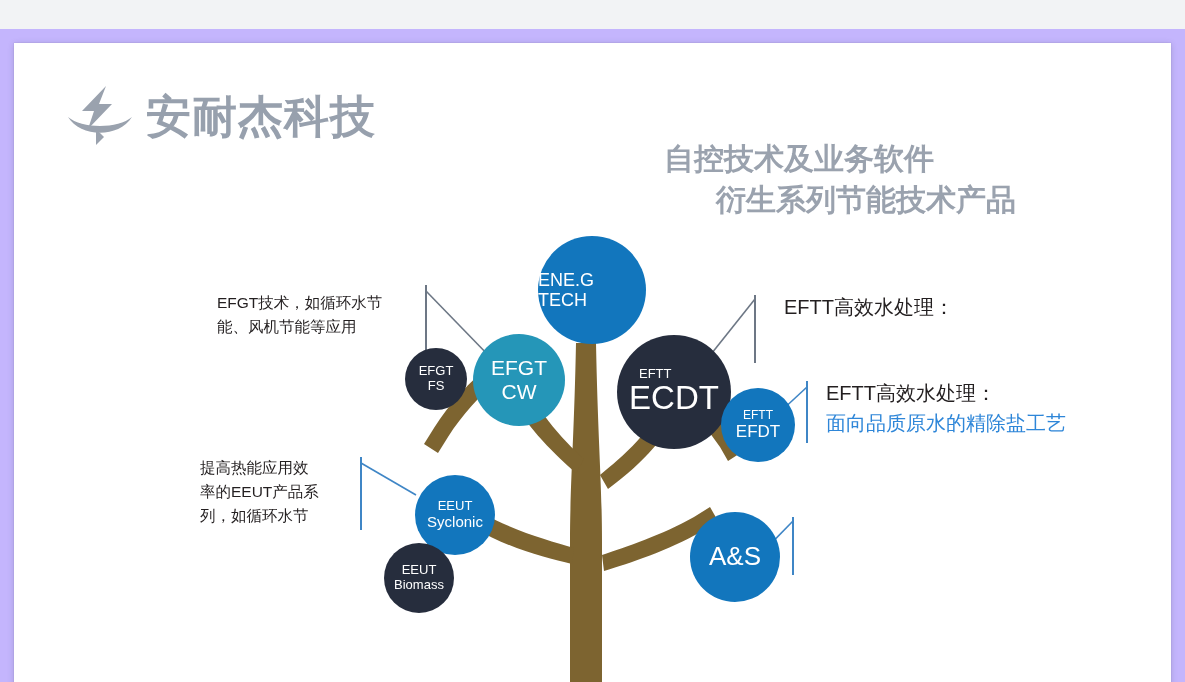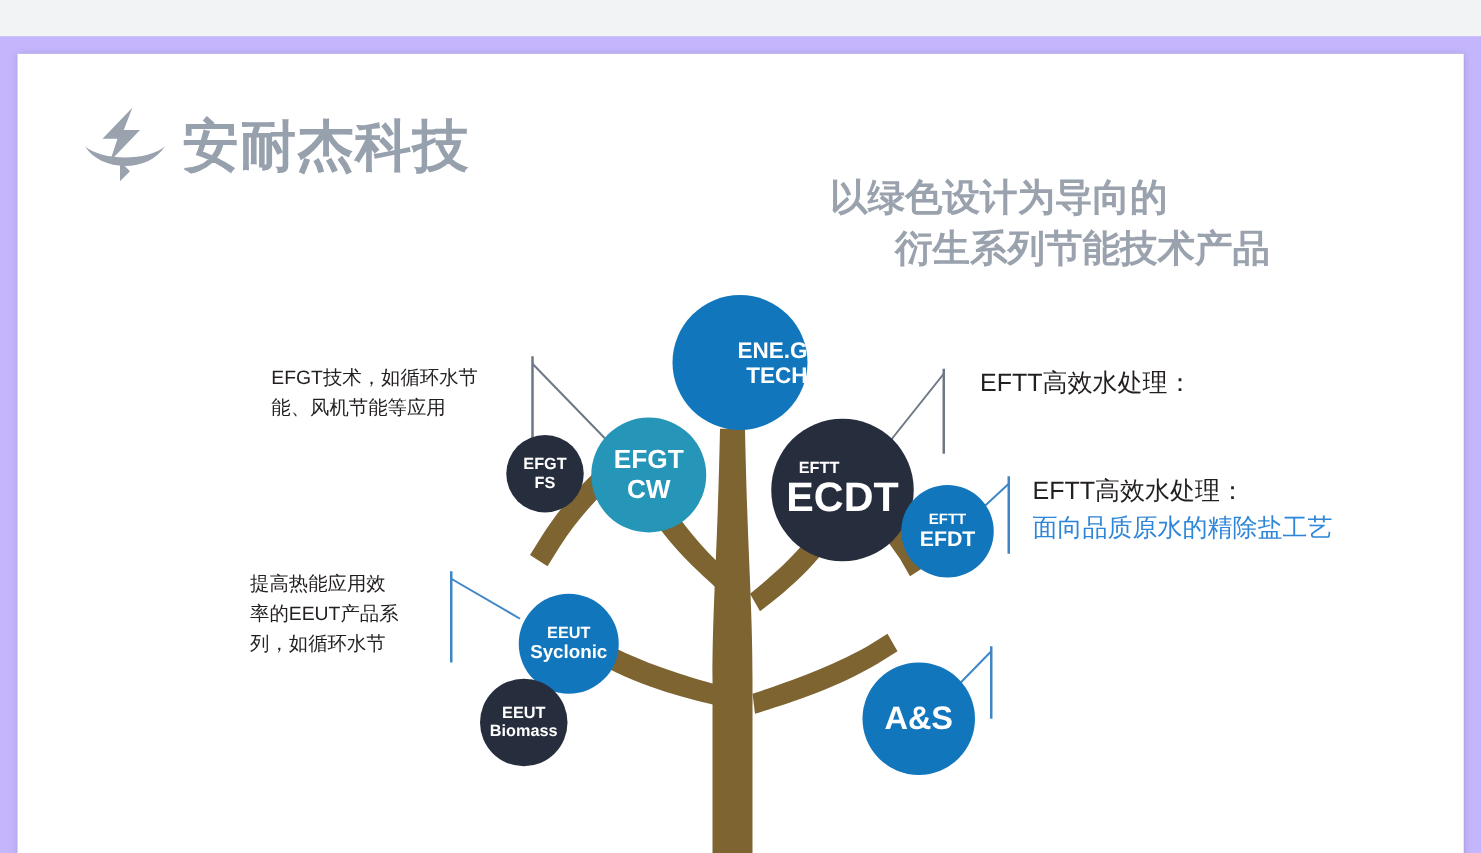--- a/index.html
+++ b/index.html
@@ -76,22 +76,22 @@
 
   
   .node {
     position: absolute;
     border-radius: 50%;
     display: flex;
     flex-direction: column;
     align-items: center;
     justify-content: center;
     color: #ffffff;
-    text-align: right;
-    font-weight: bold;
+    text-align: left;
+    font-weight: normal;
     line-height: 1.12;
     box-sizing: border-box;
   }
   .node .sub-label { display: block; }
   .node .main-label { display: block; }
 
   
   .callout {
     position: absolute;
     font-size: 15.5px;
@@ -112,21 +112,21 @@
         <svg width="70" height="62" viewBox="0 0 70 62" xmlns="http://www.w3.org/2000/svg">
           <path d="M40 1 L16 26 L28 26 L22 44 L46 19 L33 19 Z" fill="#9aa2ae"></path>
           <path d="M2 32 C 14 52, 52 54, 66 32 C 52 44, 16 44, 2 32 Z" fill="#9aa2ae"></path>
           <path d="M30 44 L30 60 L38 52 Z" fill="#9aa2ae"></path>
         </svg>
       </div>
       <div id="logo-text">安耐杰科技</div>
     </div>
 
     <div id="heading-block">
-      <span class="heading-line-1">以绿色设计为导向的</span>
+      <span class="heading-line-1">自控技术及业务软件</span>
       <span class="heading-line-2">衍生系列节能技术产品</span>
     </div>
 
     <svg id="tree-canvas" viewBox="0 0 1157 654" xmlns="http://www.w3.org/2000/svg">
       <g fill="#7d6430">
 
         <path d="M556 652 L556 500 C 556 440, 560 400, 562 300 L582 300 C 584 400, 588 440, 588 500 L588 652 Z"></path>
 
         <path d="M562 430 C 540 410, 505 380, 486 330 L 476 312 L 492 304 L 502 322 C 520 366, 548 396, 570 416 Z"></path>
 
@@ -189,21 +189,21 @@
     <div class="node" style="left:401px; top:432px; width:80px; height:80px; background:#1276bd; font-size:15px;">
       <span class="sub-label" style="font-size:13px;">EEUT</span>
       <span class="main-label">Syclonic</span>
     </div>
 
     <div class="node" style="left:370px; top:500px; width:70px; height:70px; background:#262d3d; font-size:13px;">
       <span class="sub-label">EEUT</span>
       <span class="main-label">Biomass</span>
     </div>
 
-    <div class="node" style="left:676px; top:487px; width:90px; height:90px; background:#1276bd; font-size:26px;">
+    <div class="node" style="left:676px; top:469px; width:90px; height:90px; background:#1276bd; font-size:26px;">
       <span class="main-label">A&amp;S</span>
     </div>
 
     <div class="callout" style="left:203px; top:248px; width:205px;">
       <span class="line-primary">EFGT技术，如循环水节</span>
       <span class="line-primary">能、风机节能等应用</span>
     </div>
 
     <div class="callout" style="left:186px; top:413px; width:165px;">
       <span class="line-primary">提高热能应用效</span>

